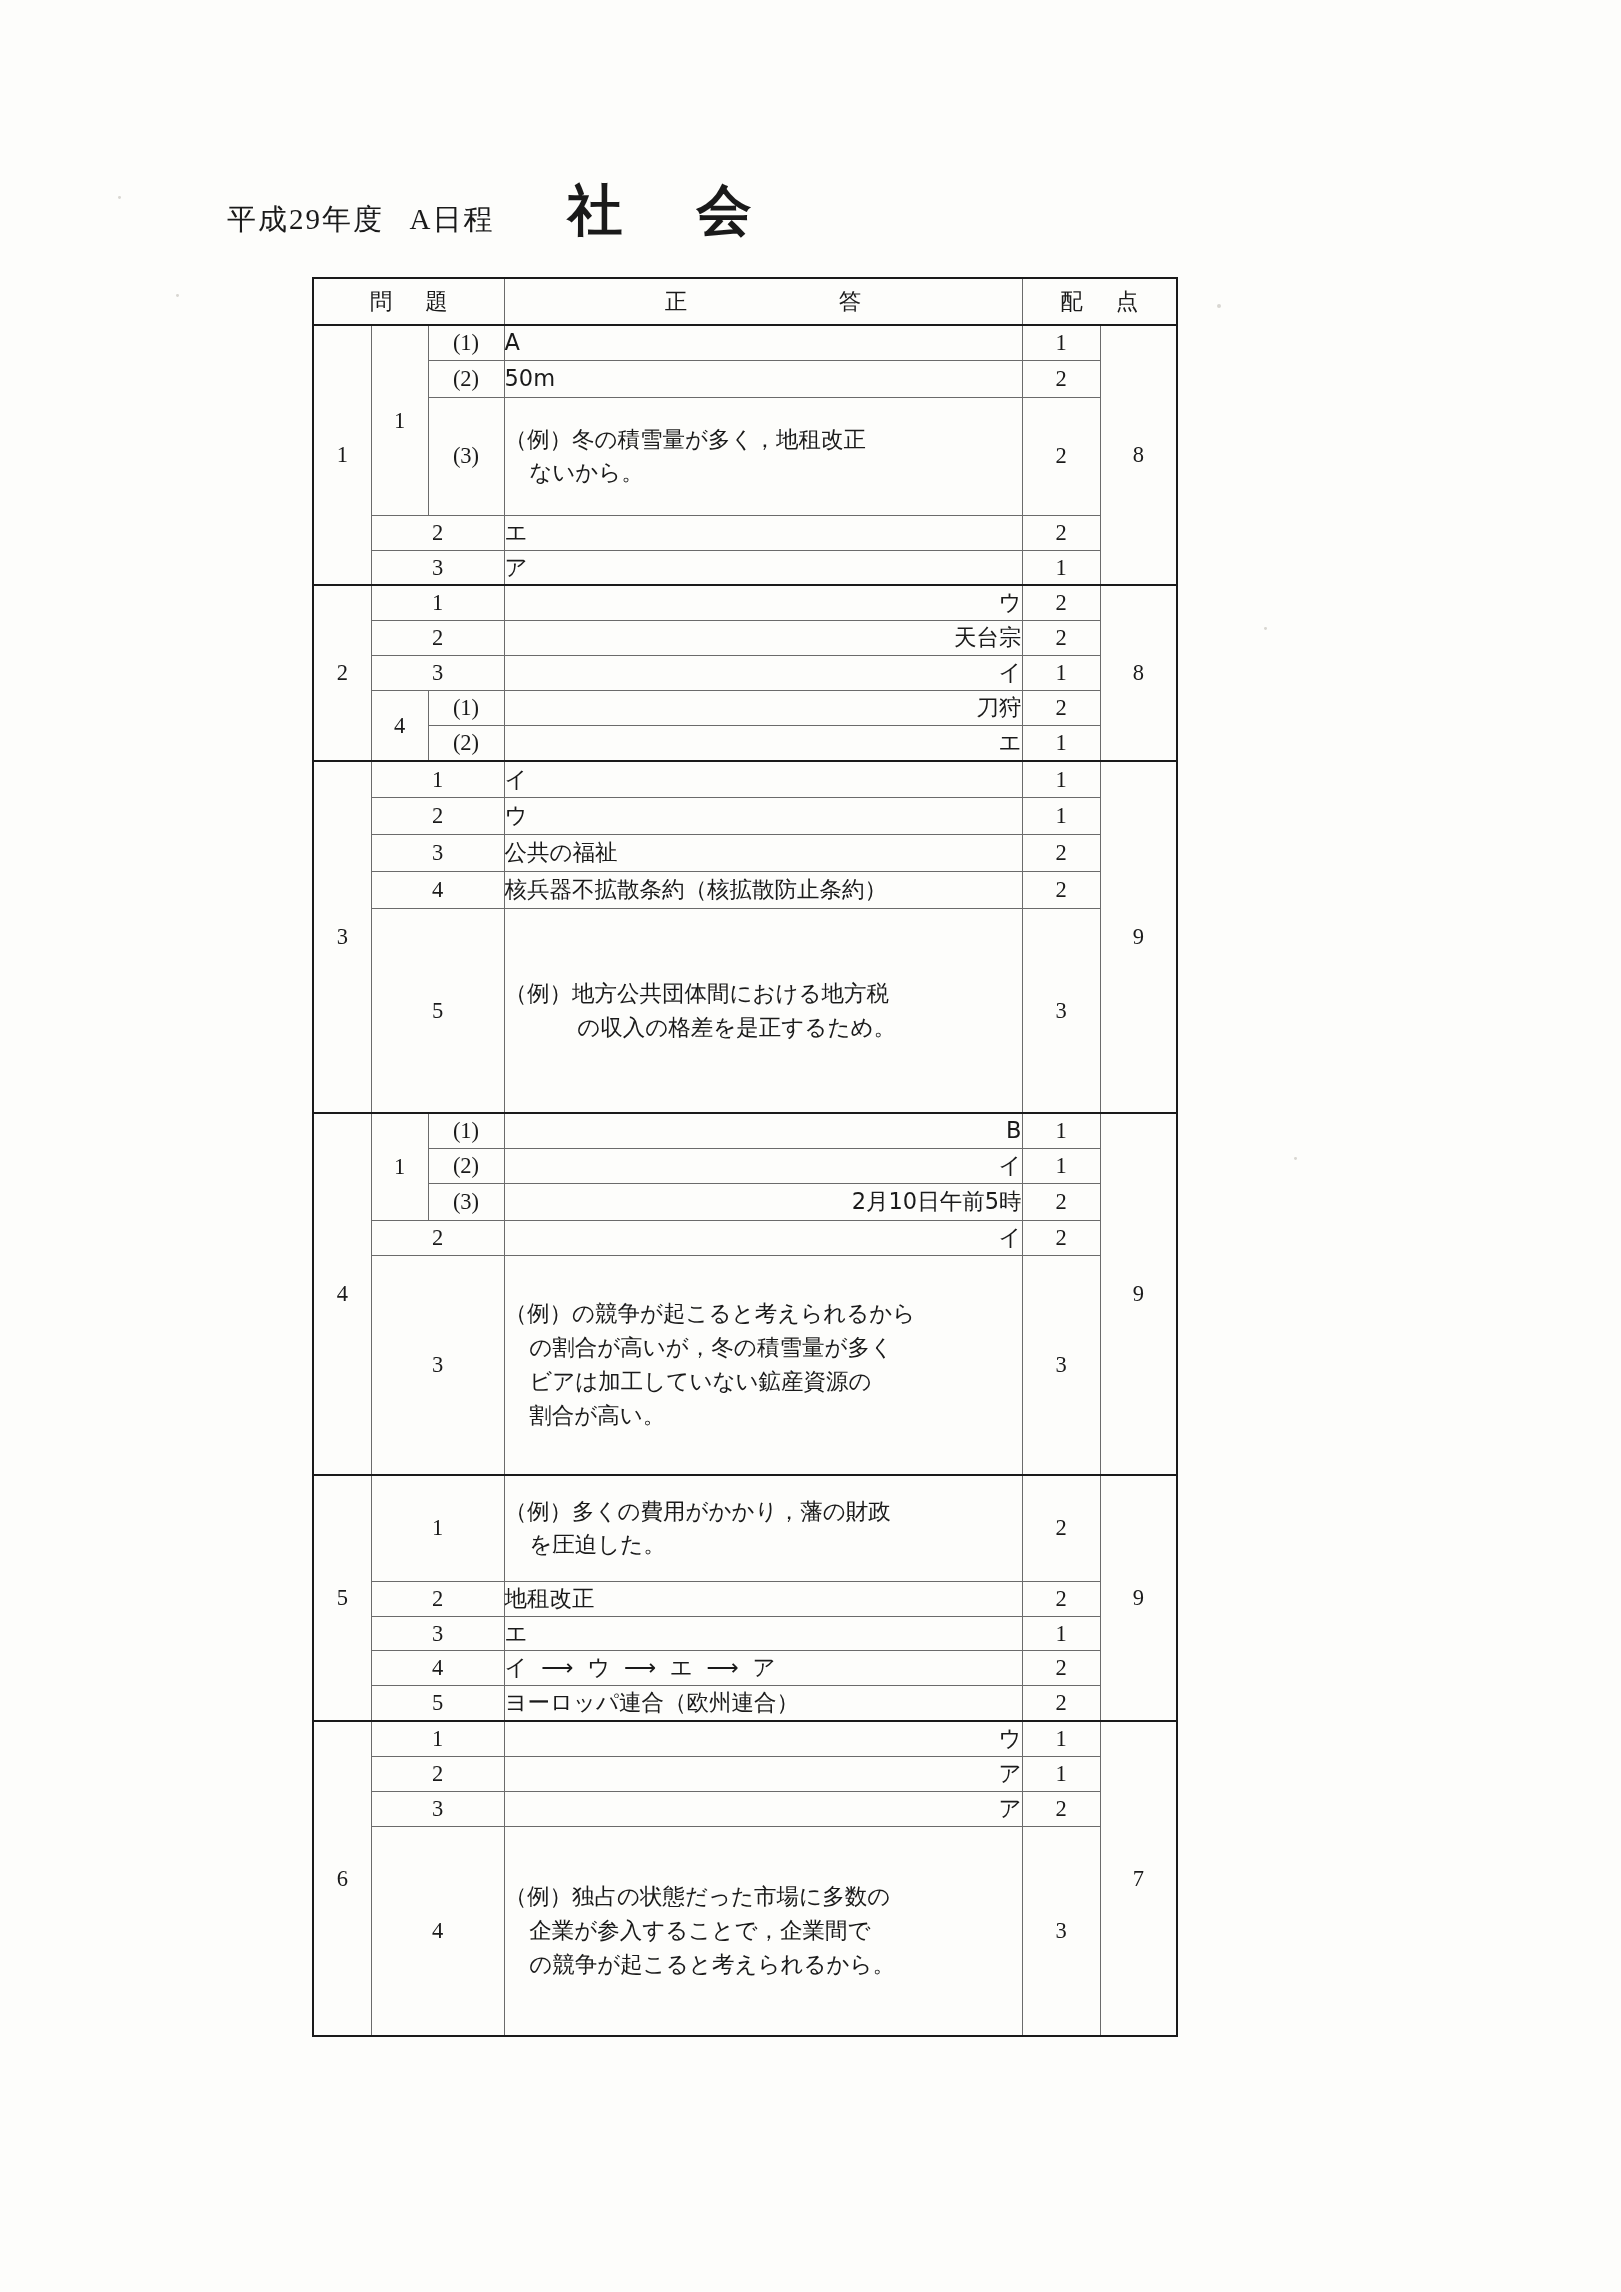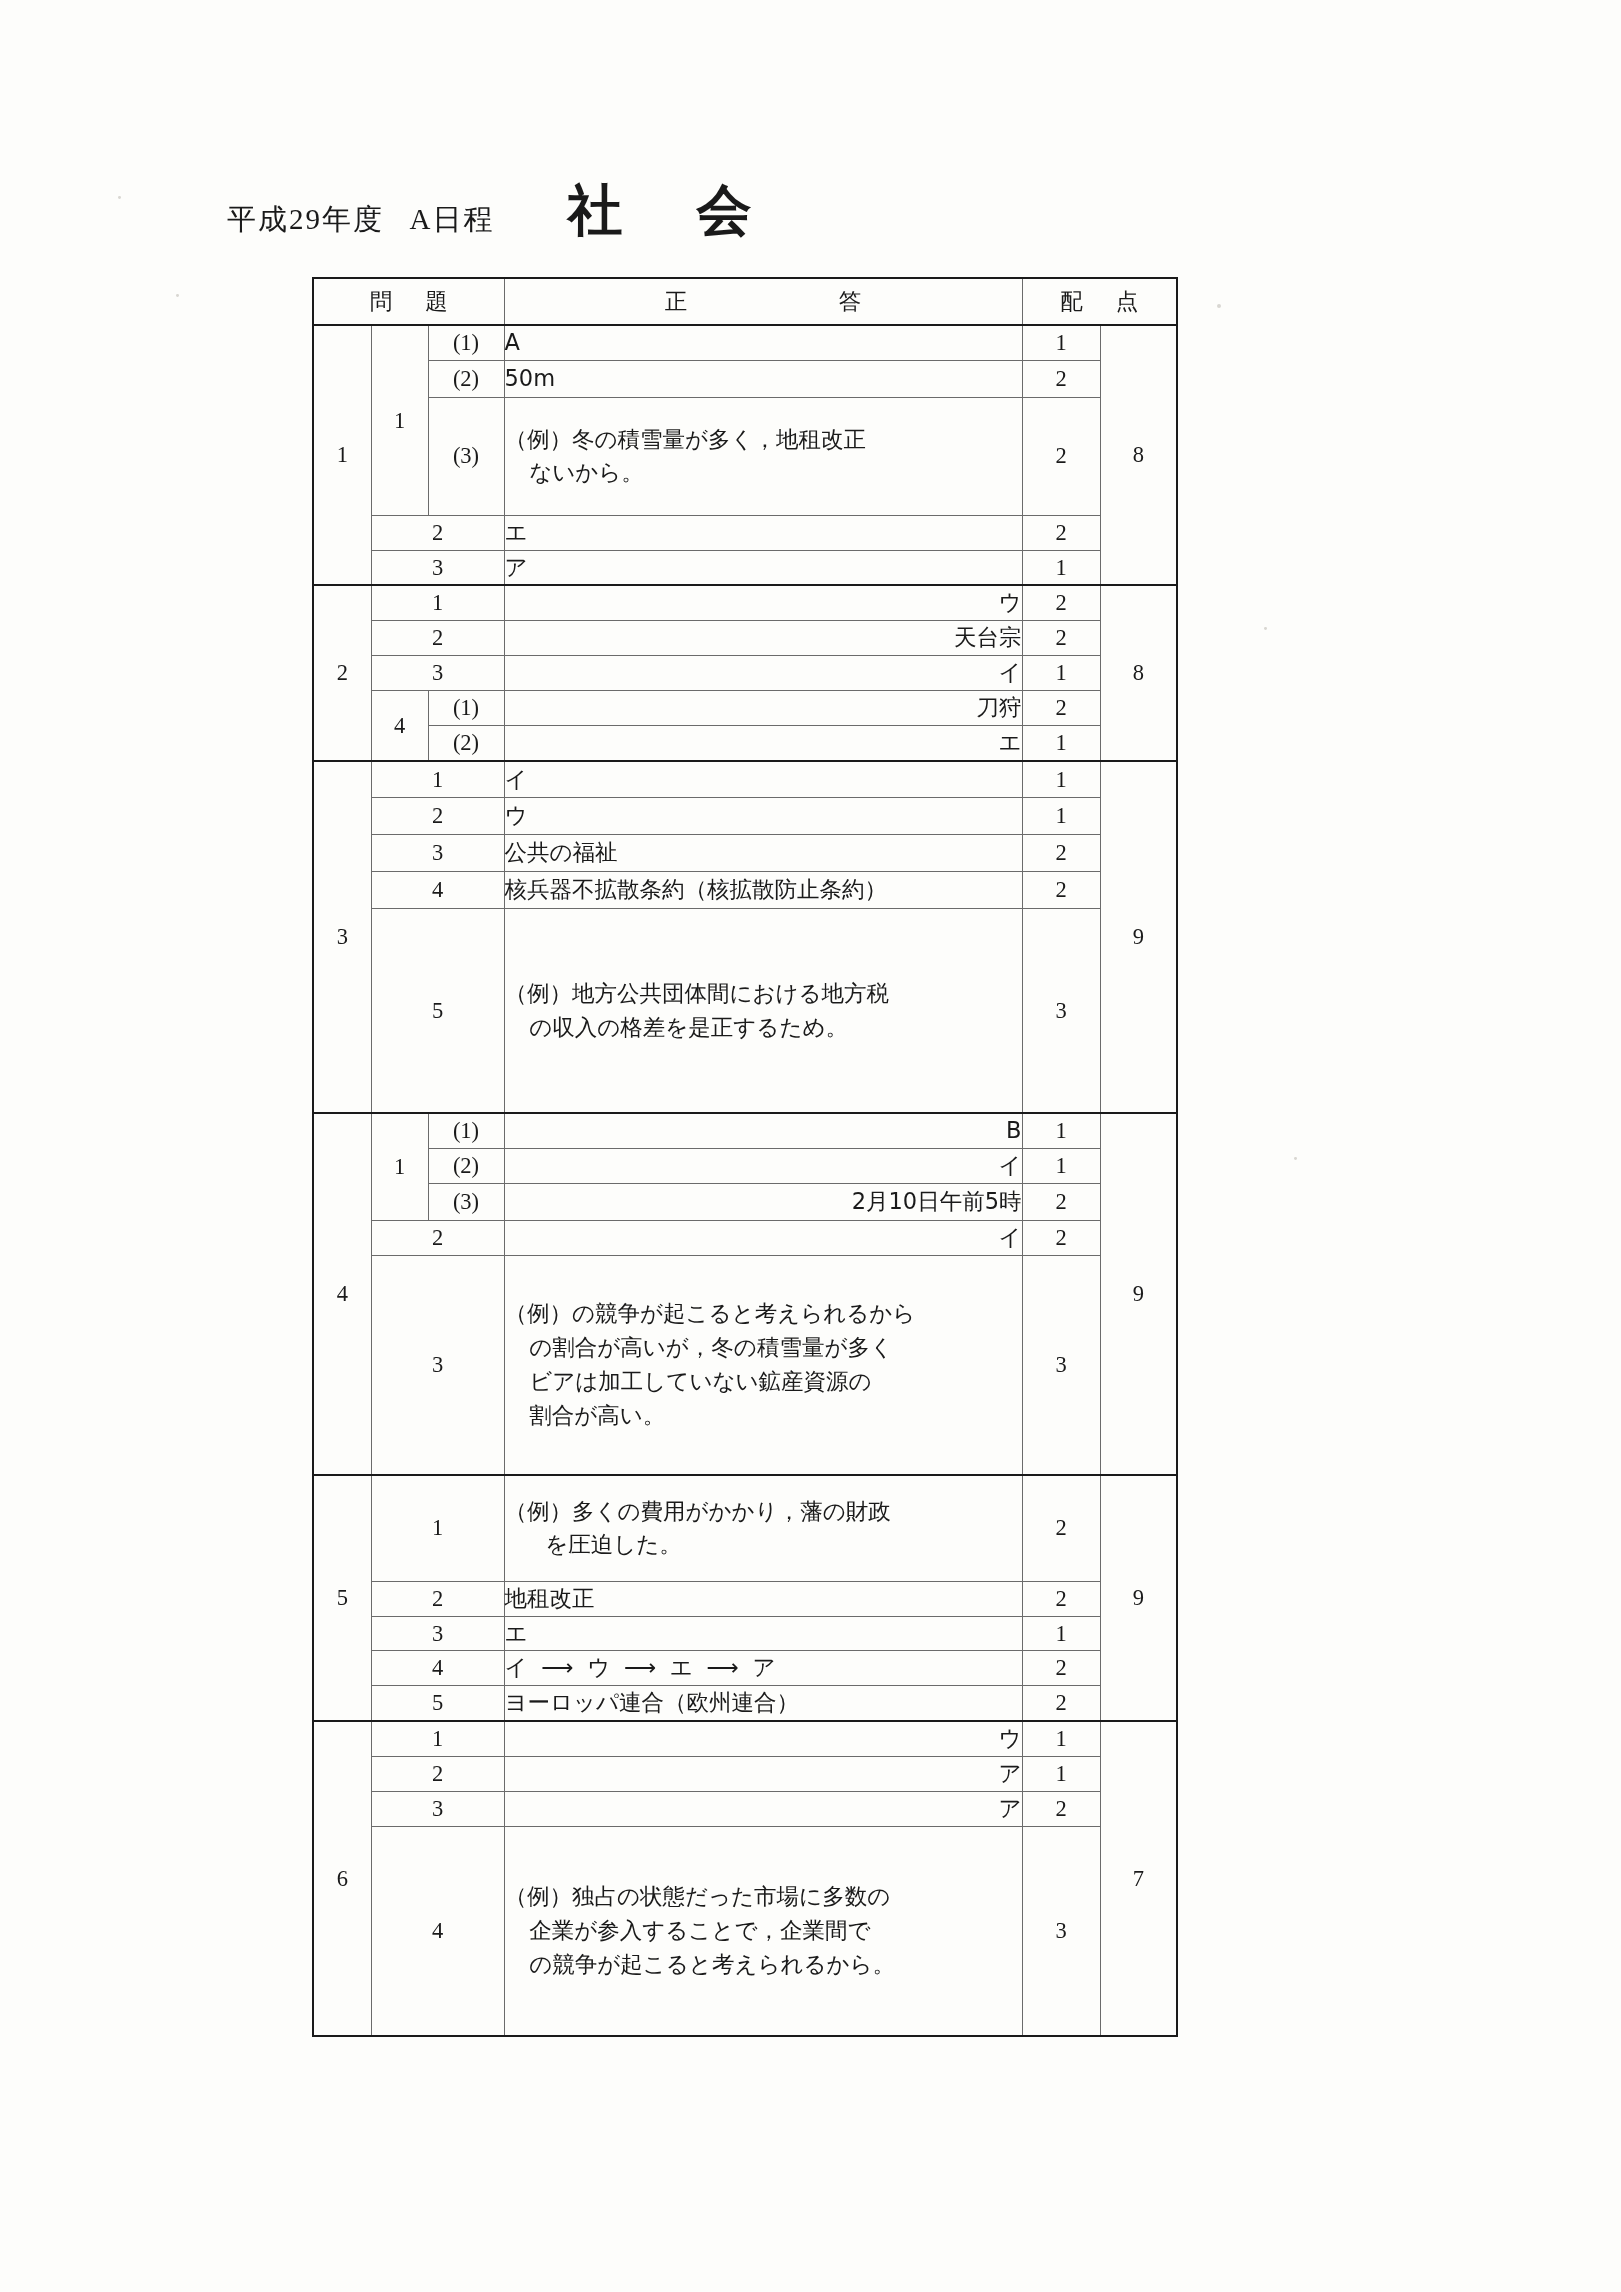--- a/index.html
+++ b/index.html
@@ -248,21 +248,21 @@
       </tr>
       <tr style="height: 37px;">
         <td class="num-sub" rowspan="1" colspan="2">4</td>
         <td class="ans">核兵器不拡散条約（核拡散防止条約）</td>
         <td class="score">2</td>
       </tr>
       <tr style="height: 204px;">
         <td class="num-sub" rowspan="1" colspan="2">5</td>
         <td class="ans-para">
           <div style="text-indent: 0px;">（例）地方公共団体間における地方税</div>
-          <div style="text-indent: 1.1em;">の収入の格差を是正するため。</div>
+          <div style="text-indent: 1.1em; padding-left: 48px;">の収入の格差を是正するため。</div>
         </td>
         <td class="score">3</td>
       </tr>
       <tr style="height: 35px;">
         <td class="num thick-left thick-top" rowspan="5">4</td>
         <td class="num-sub thick-top" rowspan="3">1</td>
         <td class="num-sub thick-top">(1)</td>
         <td class="ans-right thick-top">B</td>
         <td class="score thick-top">1</td>
         <td class="total thick-right thick-top" rowspan="5">9</td>
@@ -290,21 +290,21 @@
           <div style="text-indent: 1.1em;">ビアは加工していない鉱産資源の</div>
           <div style="text-indent: 1.1em;">割合が高い。</div>
         </td>
         <td class="score">3</td>
       </tr>
       <tr style="height: 106px;">
         <td class="num thick-left thick-top" rowspan="5">5</td>
         <td class="num-sub thick-top" rowspan="1" colspan="2">1</td>
         <td class="ans-para thick-top">
           <div style="text-indent: 0px;">（例）多くの費用がかかり，藩の財政</div>
-          <div style="text-indent: 1.1em; margin-left: 16px;">を圧迫した。</div>
+          <div style="text-indent: 1.1em;">を圧迫した。</div>
         </td>
         <td class="score thick-top">2</td>
         <td class="total thick-right thick-top" rowspan="5">9</td>
       </tr>
       <tr style="height: 35px;">
         <td class="num-sub" rowspan="1" colspan="2">2</td>
         <td class="ans">地租改正</td>
         <td class="score">2</td>
       </tr>
       <tr style="height: 31px;">

